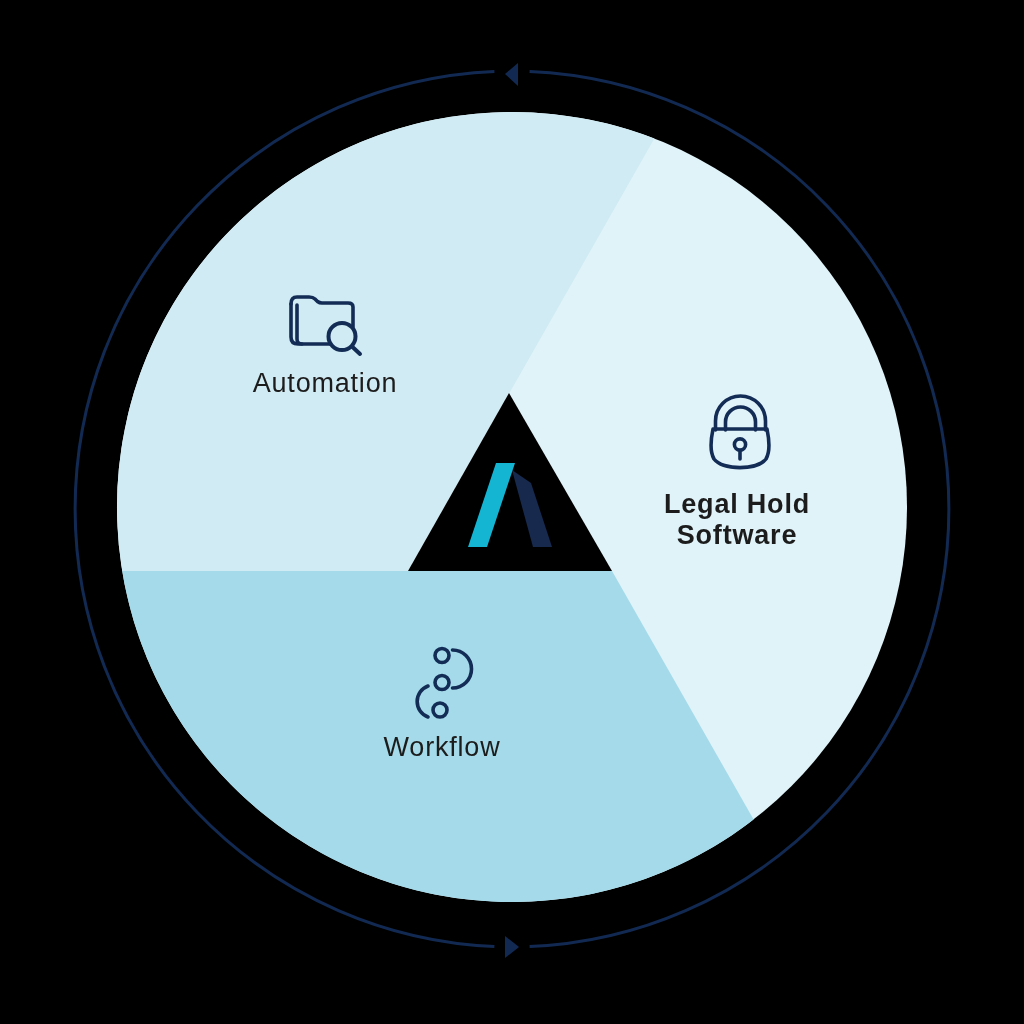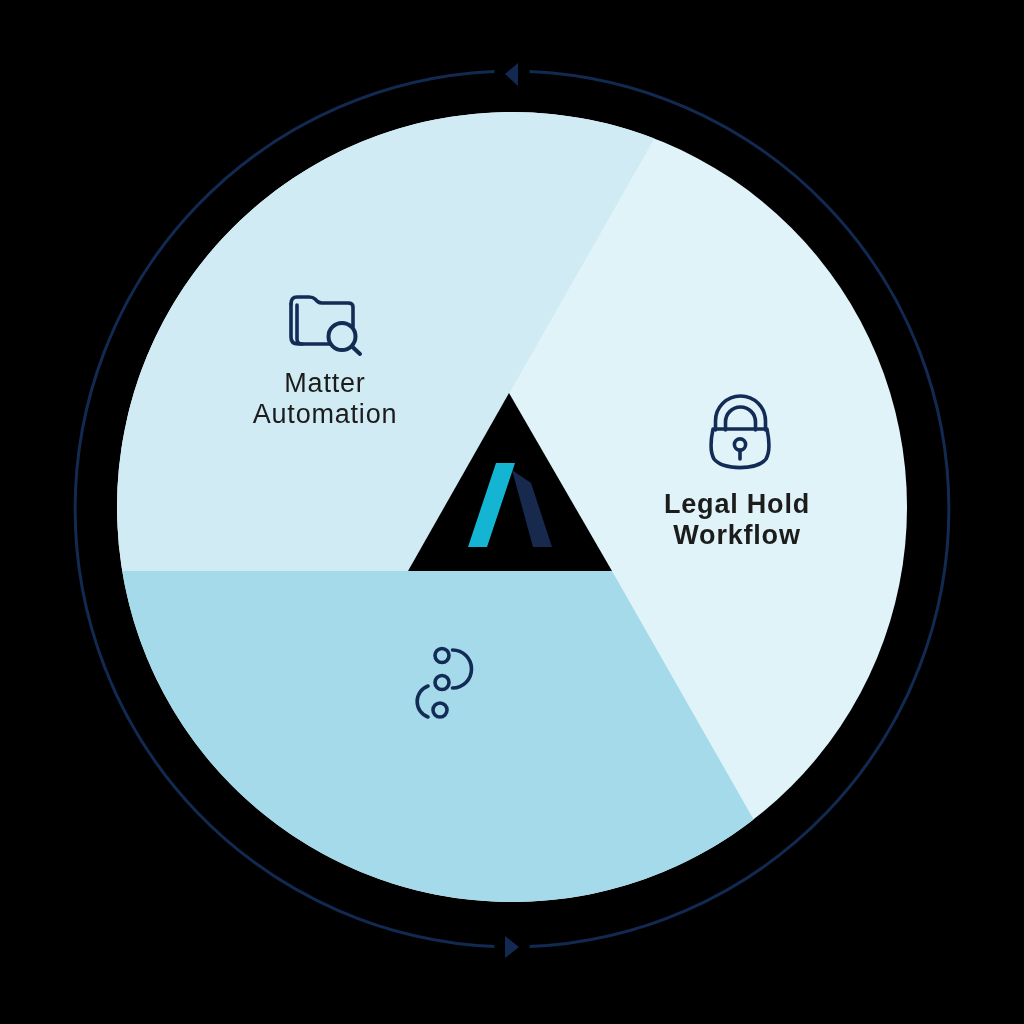--- a/index.html
+++ b/index.html
@@ -93,25 +93,25 @@
     <g>
       <circle class="icon-stroke" cx="442" cy="655.5" r="7"></circle>
       <circle class="icon-stroke" cx="442" cy="682.5" r="7"></circle>
       <circle class="icon-stroke" cx="440" cy="710" r="7"></circle>
       <path class="icon-stroke" d="M 452.5 650 A 19 19 0 0 1 452.5 688"></path>
       <path class="icon-stroke" d="M 428 686 A 16.5 16.5 0 0 0 428 717"></path>
     </g>
   </svg>
 
   <div class="label label-matter">
-    <div>Matter</div>
     <div>Automation</div>
   </div>
 
   <div class="label label-legal">
     <div>Legal Hold</div>
-    <div>Workflow</div>
+    <div>Software</div>
   </div>
 
   <div class="label label-workflow">
+    <div>Workflow</div>
   </div>
 
 </div>
 
 </body></html>

